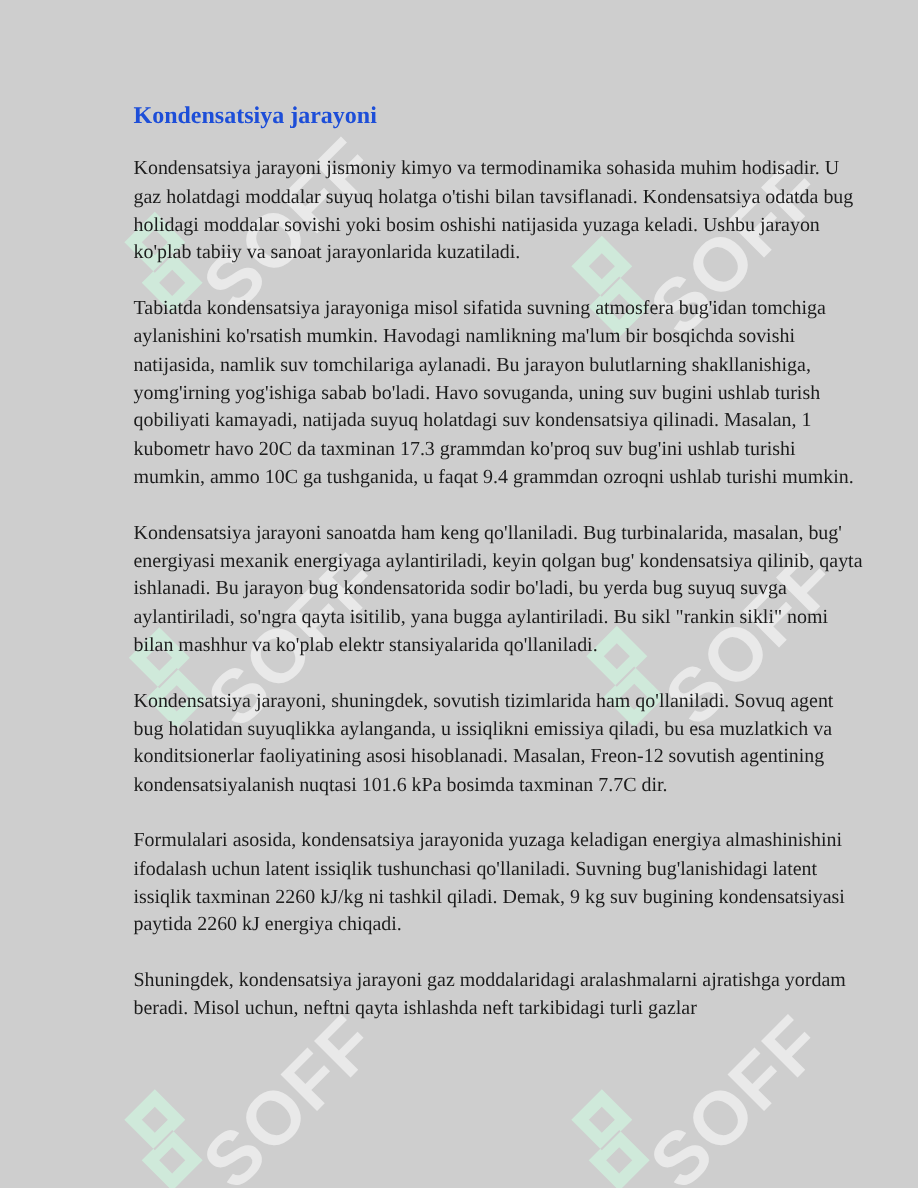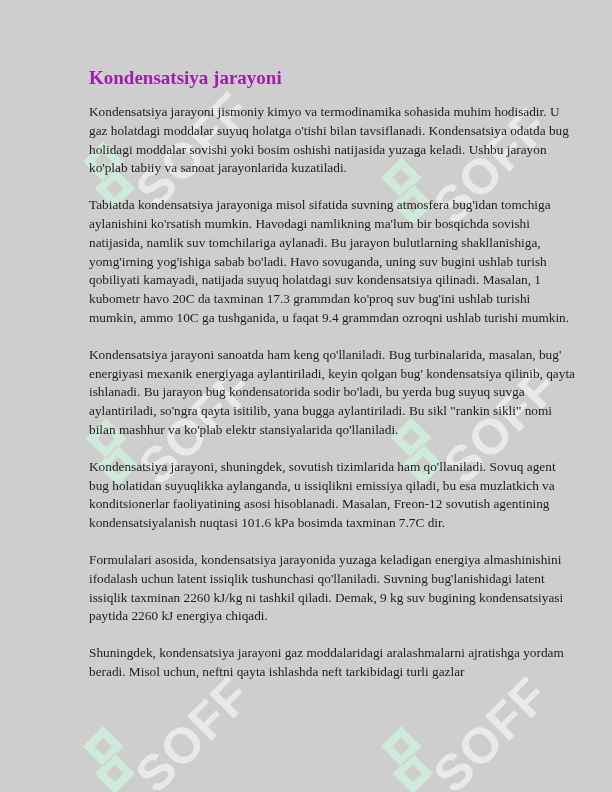--- a/index.html
+++ b/index.html
@@ -30,21 +30,21 @@
     transform-origin:0 0;
     white-space:nowrap;
     user-select:none;
   }
   
   .content{
     position:absolute;left:89px;top:68px;width:488px;z-index:1;
     color:var(--page-text);
   }
   .doc-title{
-    font-size:19px;font-weight:700;color:#a21caf;
+    font-size:16px;font-weight:700;color:#1d4ed8;
     margin:0 0 15px 0;line-height:20px;
   }
   .content p{
     font-size:13.3px;line-height:18.8px;
     margin:0 0 18px 0;
   }
 </style>
 </head>
 <body>
 

